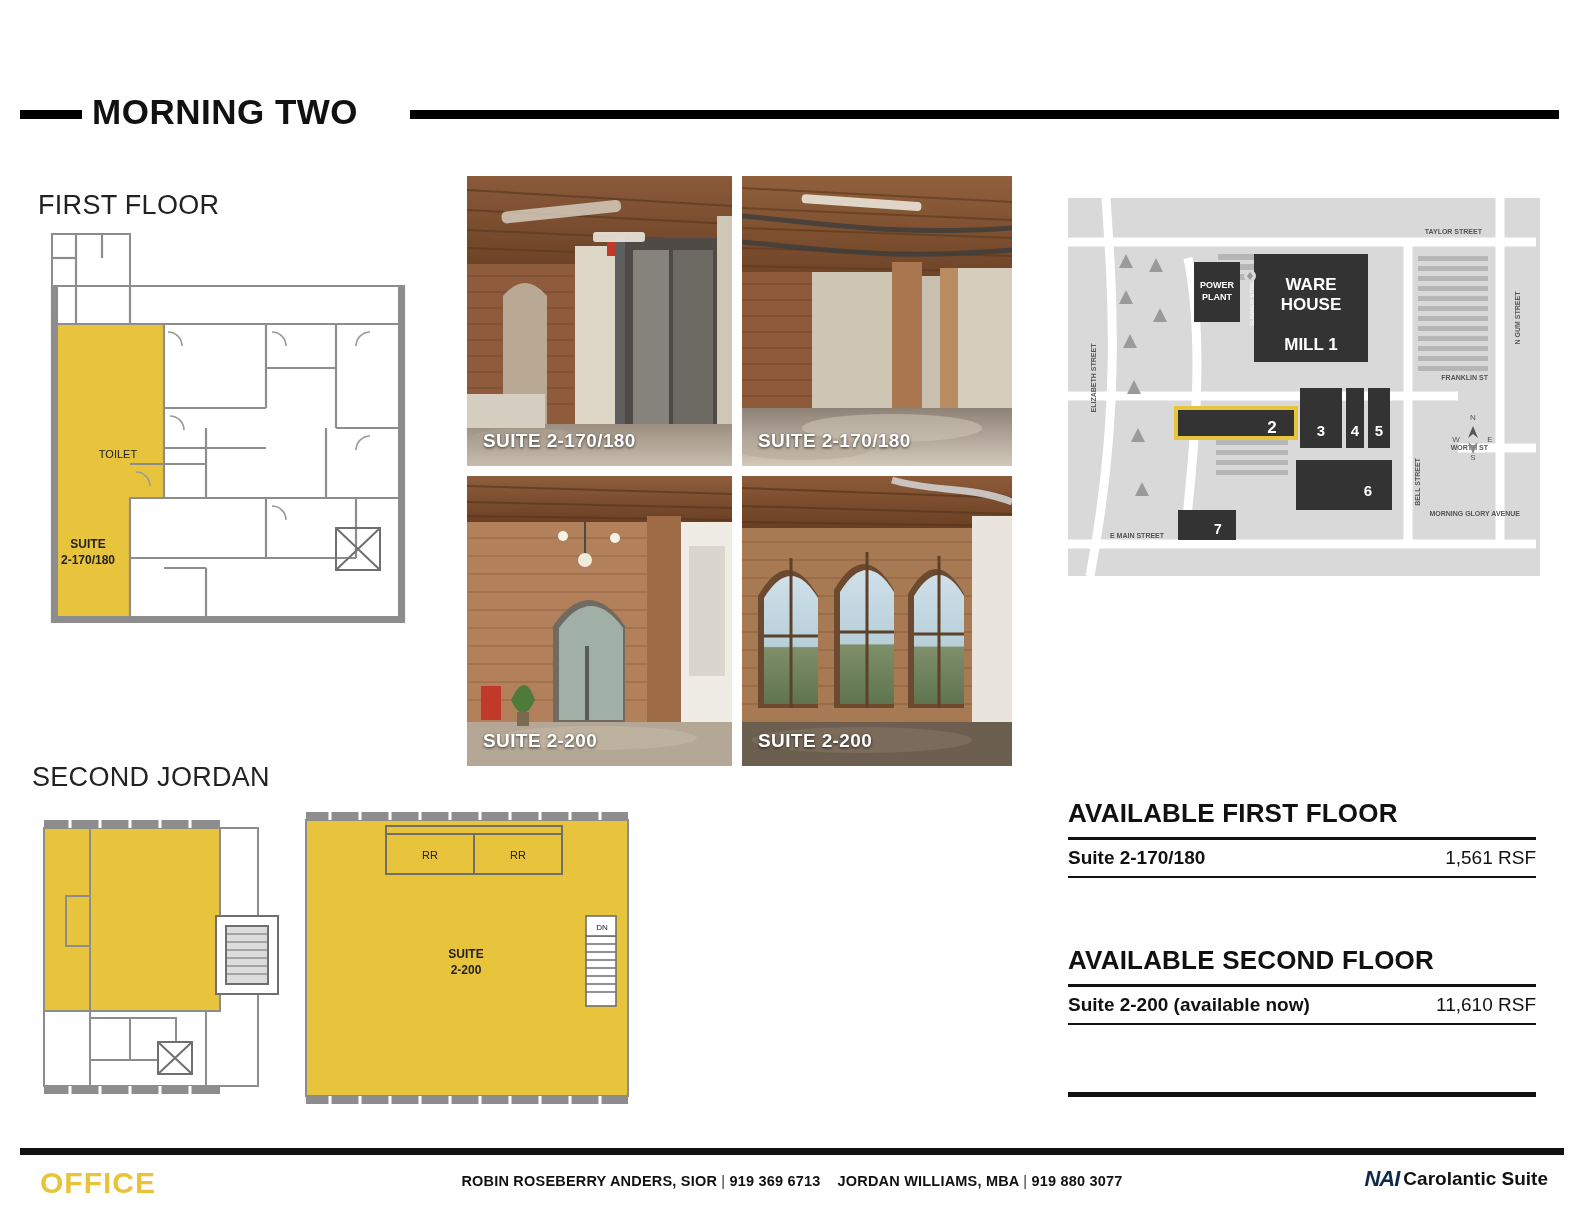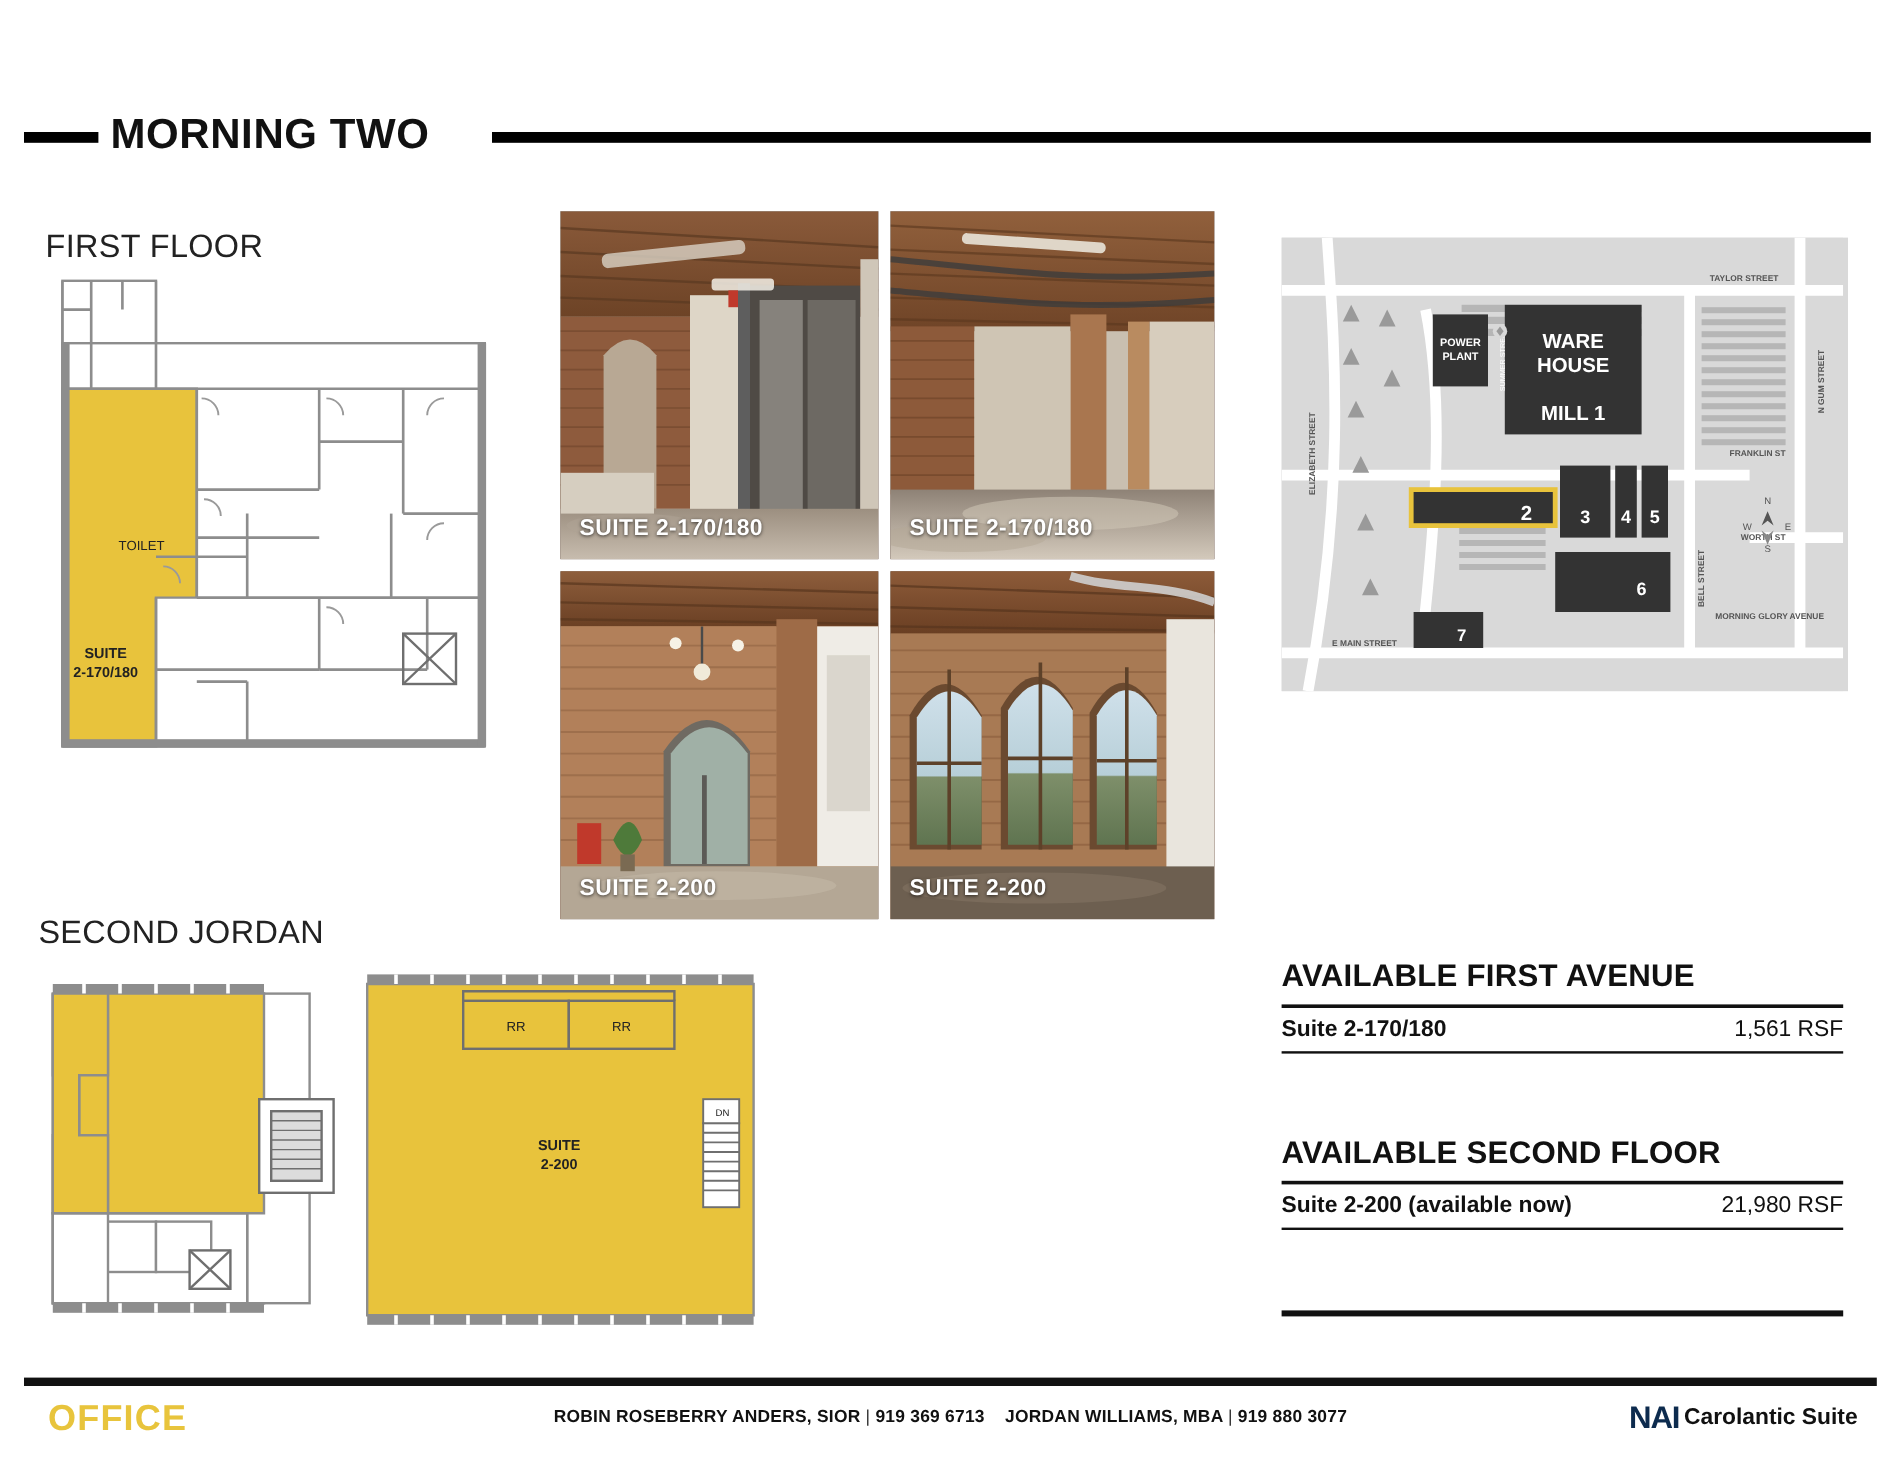--- a/index.html
+++ b/index.html
@@ -174,25 +174,26 @@
   }
   #footer-contacts .sep { font-weight: normal; color:#333; }
   #footer-logo {
     position: absolute;
     right: 36px;
     top: 1166px;
     display: flex;
     align-items: center;
   }
   #footer-logo .nai {
-    font-size: 26px;
+    font-size: 22px;
     font-weight: bold;
     color: #0d2b4e;
     letter-spacing: -1px;
     font-family: "Liberation Sans", sans-serif;
+    font-style: italic;
   }
   #footer-logo .firm {
     font-size: 19px;
     font-weight: bold;
     color: #111;
     margin-left: 4px;
   }
 </style>
 </head>
 <body>
@@ -602,35 +603,35 @@
       <text x="405" y="262" text-anchor="middle">S</text>
       <text x="388" y="244" text-anchor="middle">W</text>
       <text x="422" y="244" text-anchor="middle">E</text>
       <path d="M405 228 l5 12 -5 -4 -5 4z" fill="#555555"></path>
       <path d="M405 256 l-5 -12 5 4 5 -4z" fill="#888888"></path>
     </g>
   </svg>
 </div>
 
 <div class="avail-block" id="avail-first">
-  <div class="avail-title">AVAILABLE FIRST AVENUE</div>
+  <div class="avail-title">AVAILABLE FIRST FLOOR</div>
   <div class="avail-rule-top"></div>
   <div class="avail-row">
     <span class="suite">Suite 2-170/180</span>
     <span class="rsf">1,561 RSF</span>
   </div>
   <div class="avail-rule-bottom"></div>
 </div>
 
 <div class="avail-block" id="avail-second">
   <div class="avail-title">AVAILABLE SECOND FLOOR</div>
   <div class="avail-rule-top"></div>
   <div class="avail-row">
     <span class="suite">Suite 2-200 (available now)</span>
-    <span class="rsf">21,980 RSF</span>
+    <span class="rsf">11,610 RSF</span>
   </div>
   <div class="avail-rule-bottom"></div>
 </div>
 <div id="avail-end-rule"></div>
 
 <div id="footer-rule"></div>
 <div id="footer-office">OFFICE</div>
 <div id="footer-contacts">
   <span>ROBIN ROSEBERRY ANDERS, SIOR</span>
   <span class="sep">|</span>

